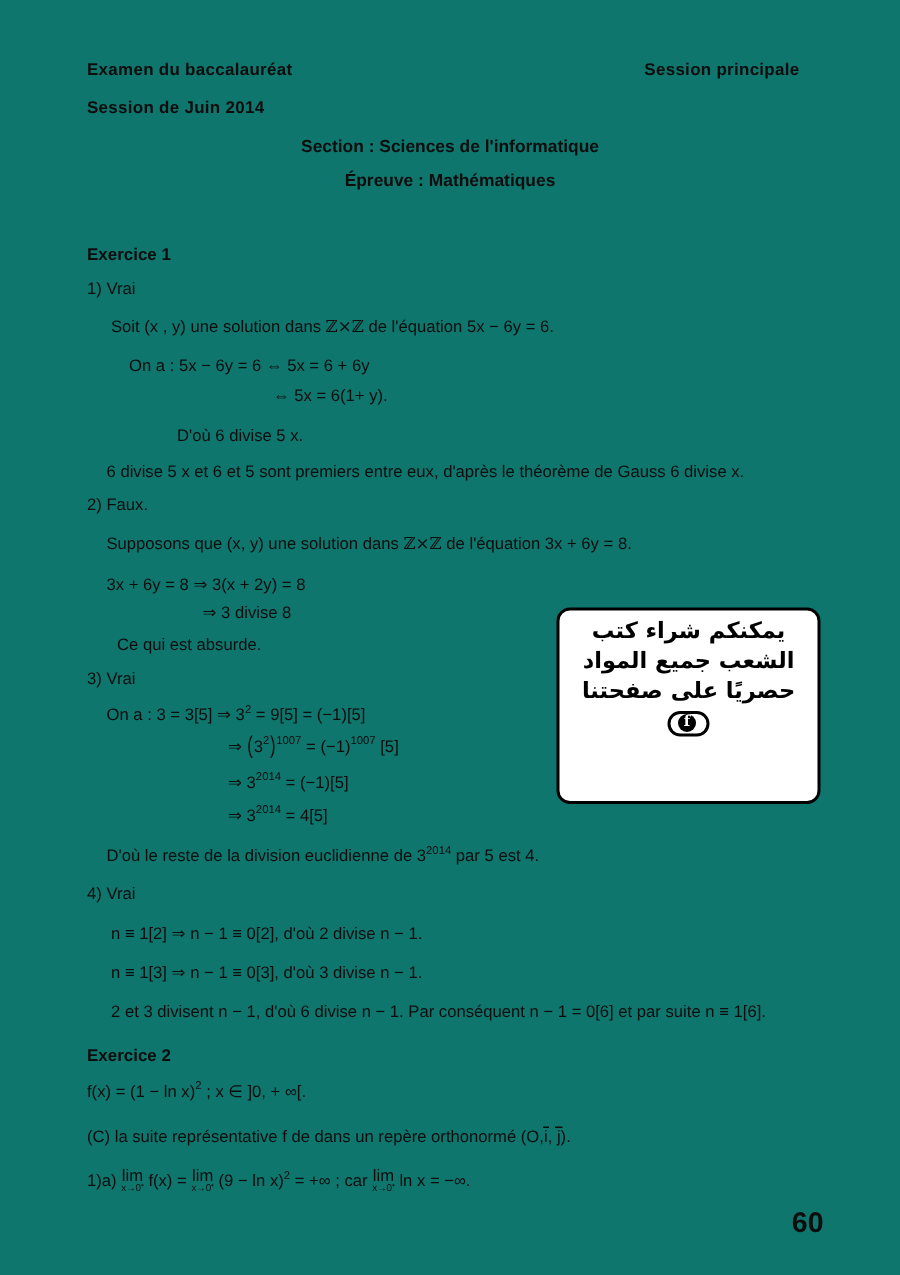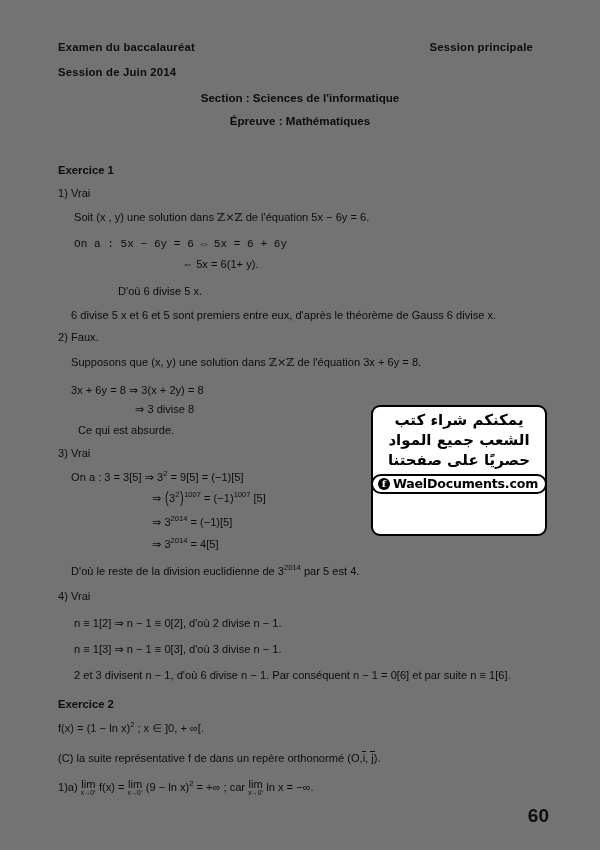--- a/index.html
+++ b/index.html
@@ -11,21 +11,21 @@
     width: 600px;
     height: 850px;
     position: relative;
     font-family: "Liberation Sans", sans-serif;
     color: #0d0d0d;
     overflow: hidden;
   }
   .page {
     position: absolute;
     inset: 0;
-    background: #737373;
+    background: #0f766e;
   }
 
   
   .hdr-row {
     position: absolute;
     left: 58px;
     right: 55px;
     display: flex;
     justify-content: space-between;
     font-weight: bold;
@@ -170,21 +170,21 @@
   <div class="hdr-center c2">Épreuve : Mathématiques</div>
 
   <div class="blk ex-title" style="left:58px; top:163px;">Exercice 1</div>
 
   <div class="blk" style="left:58px; top:187px;">1) Vrai</div>
 
   <div class="blk" style="left:74px; top:211px;">
     <span>Soit (x , y) une solution dans </span><span class="bb">ℤ×ℤ</span><span> de l'équation  5x − 6y = 6.</span>
   </div>
 
-  <div class="blk" style="left:74px; top:238px;font-family:Liberation Mono, monospace;">On a :  5x − 6y = 6 ⇔ 5x = 6 + 6y</div>
+  <div class="blk" style="left:86px; top:238px;">On a :  5x − 6y = 6 ⇔ 5x = 6 + 6y</div>
   <div class="blk" style="left:182px; top:258px;">⇔ 5x = 6(1+ y).</div>
   <div class="blk" style="left:74px; top:285px;margin-left:44px;">D'où 6 divise 5 x.</div>
   <div class="blk" style="left:71px; top:309px;">6 divise 5 x et 6 et 5 sont premiers entre eux,  d'après le théorème de Gauss 6 divise x.</div>
 
   <div class="blk" style="left:58px; top:331px;">2) Faux.</div>
 
   <div class="blk" style="left:71px; top:356px;">
     <span>Supposons que (x, y) une solution dans </span><span class="bb">ℤ×ℤ</span><span> de l'équation  3x + 6y = 8.</span>
   </div>
 
@@ -241,19 +241,18 @@
     <span class="limblk"><span class="lt">lim</span><span class="lb">x→0⁺</span></span>
     <span>ln x = −∞.</span>
   </div>
 
   <div class="stamp">
     <div class="stamp-line">يمكنكم شراء كتب</div>
     <div class="stamp-line">الشعب جميع المواد</div>
     <div class="stamp-line">حصريًا على صفحتنا</div>
     <div class="stamp-pill">
       <span class="fb-icon">f</span>
-      <span class="stamp-url">WaelDocuments.com</span>
     </div>
   </div>
 
   <div class="pageno">60</div>
 
 </div>
 
 </body></html>

